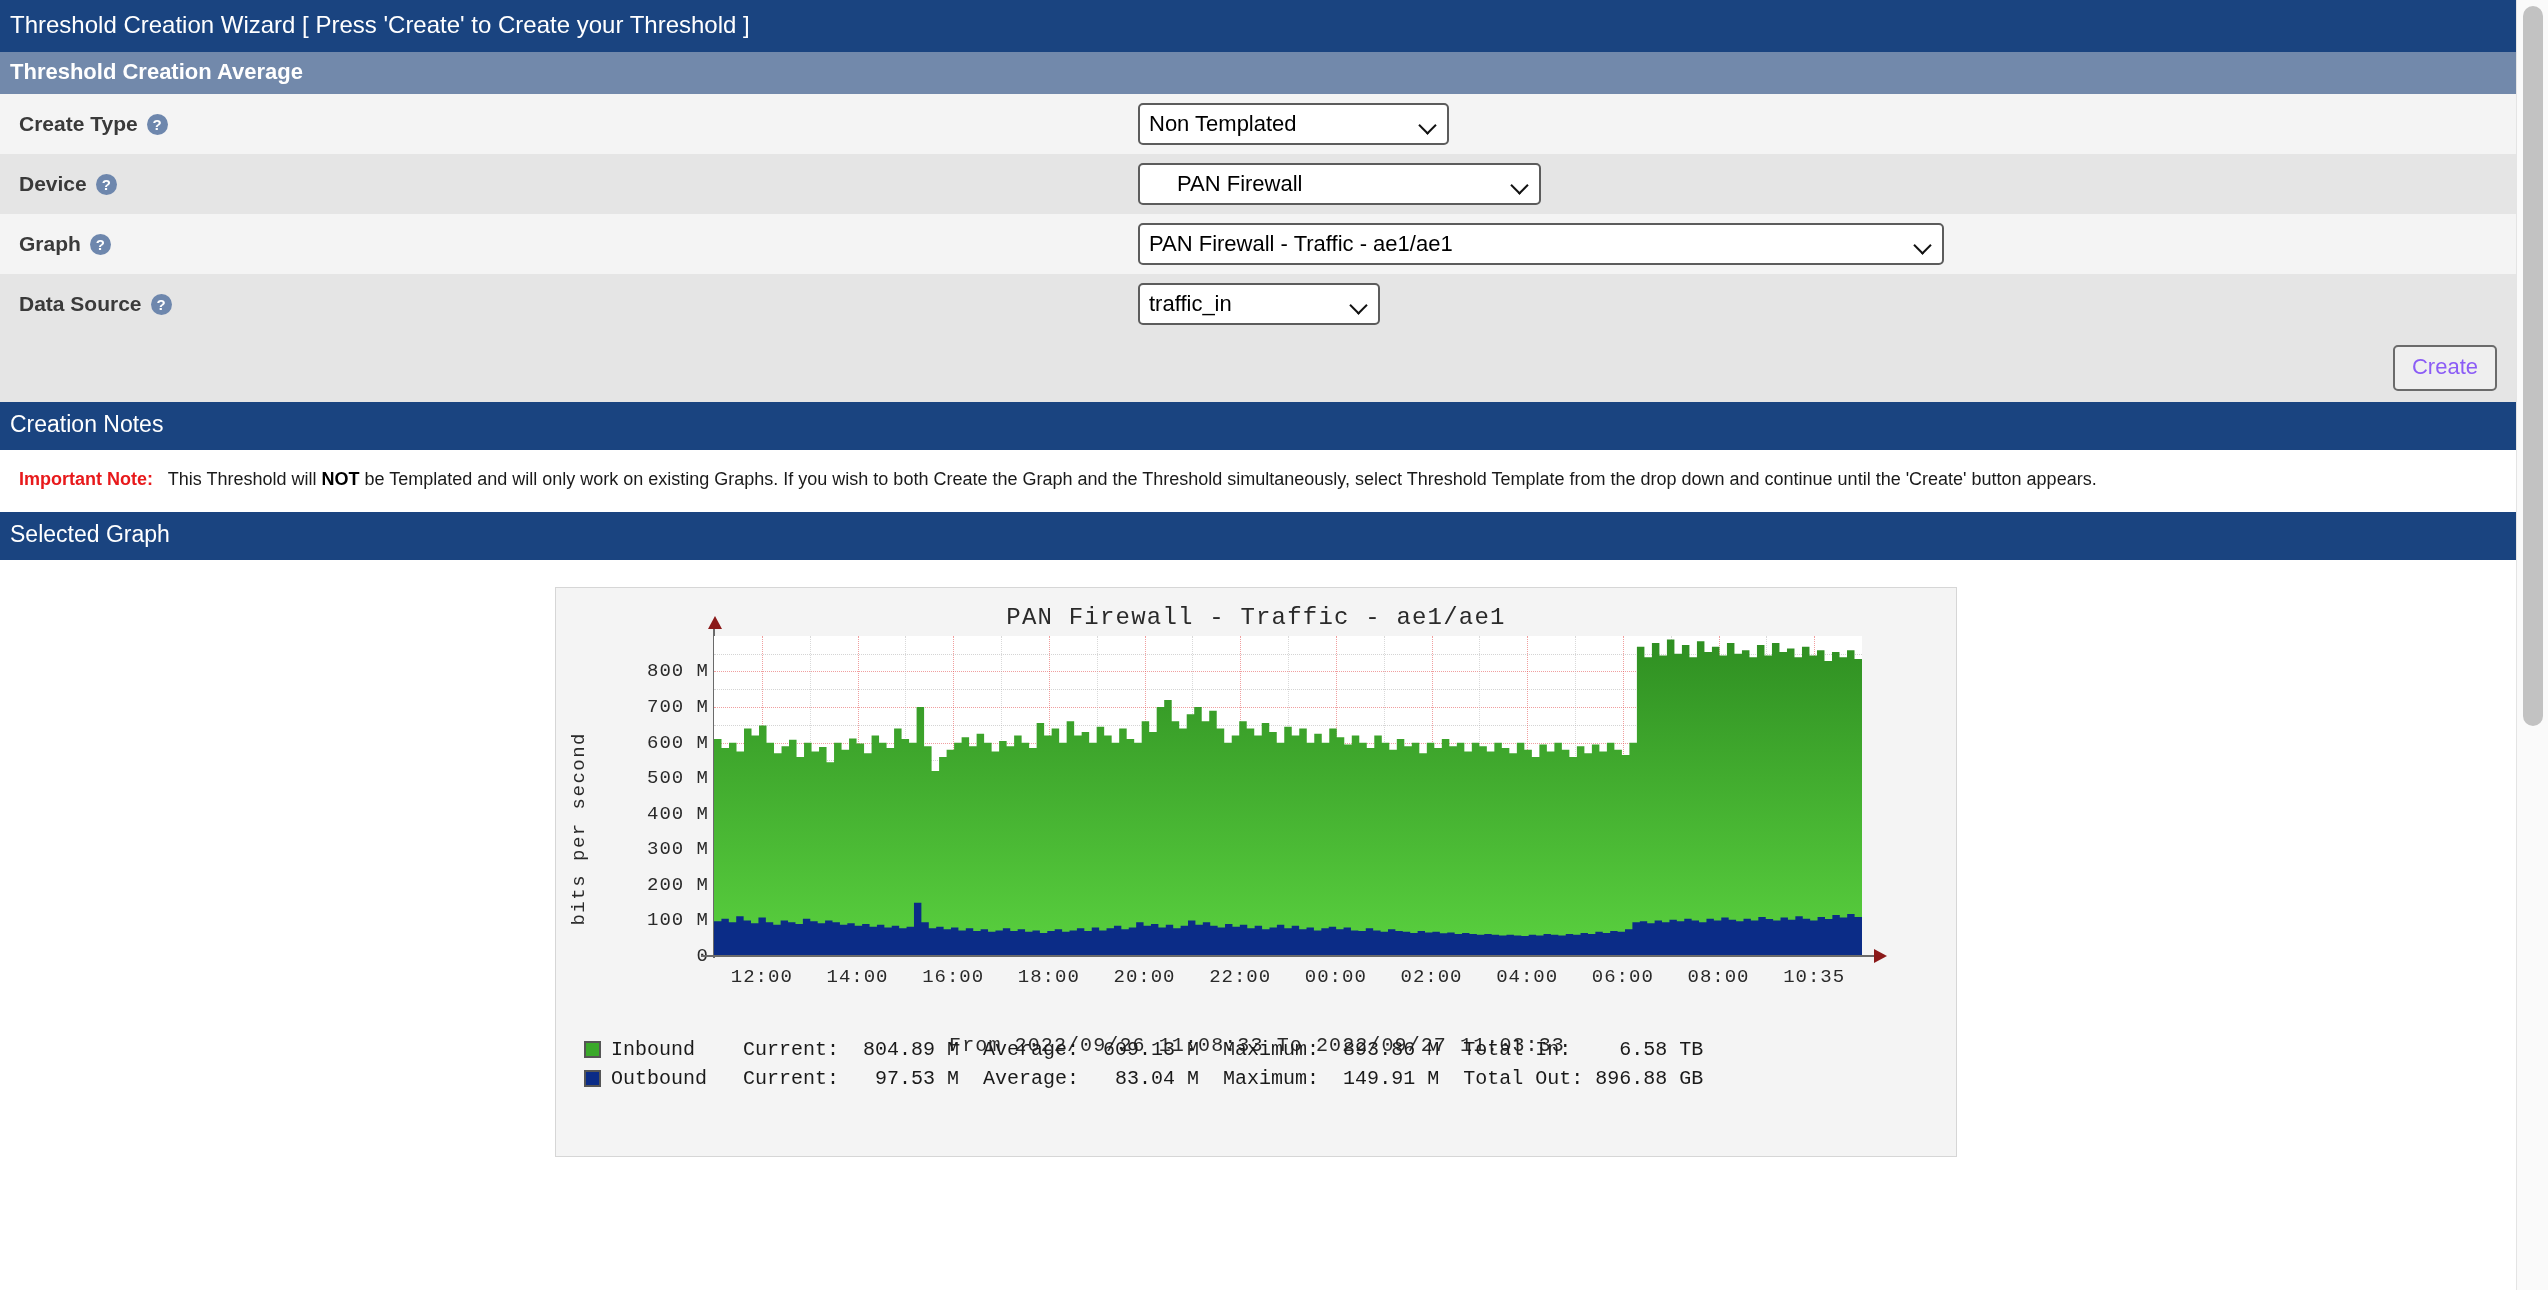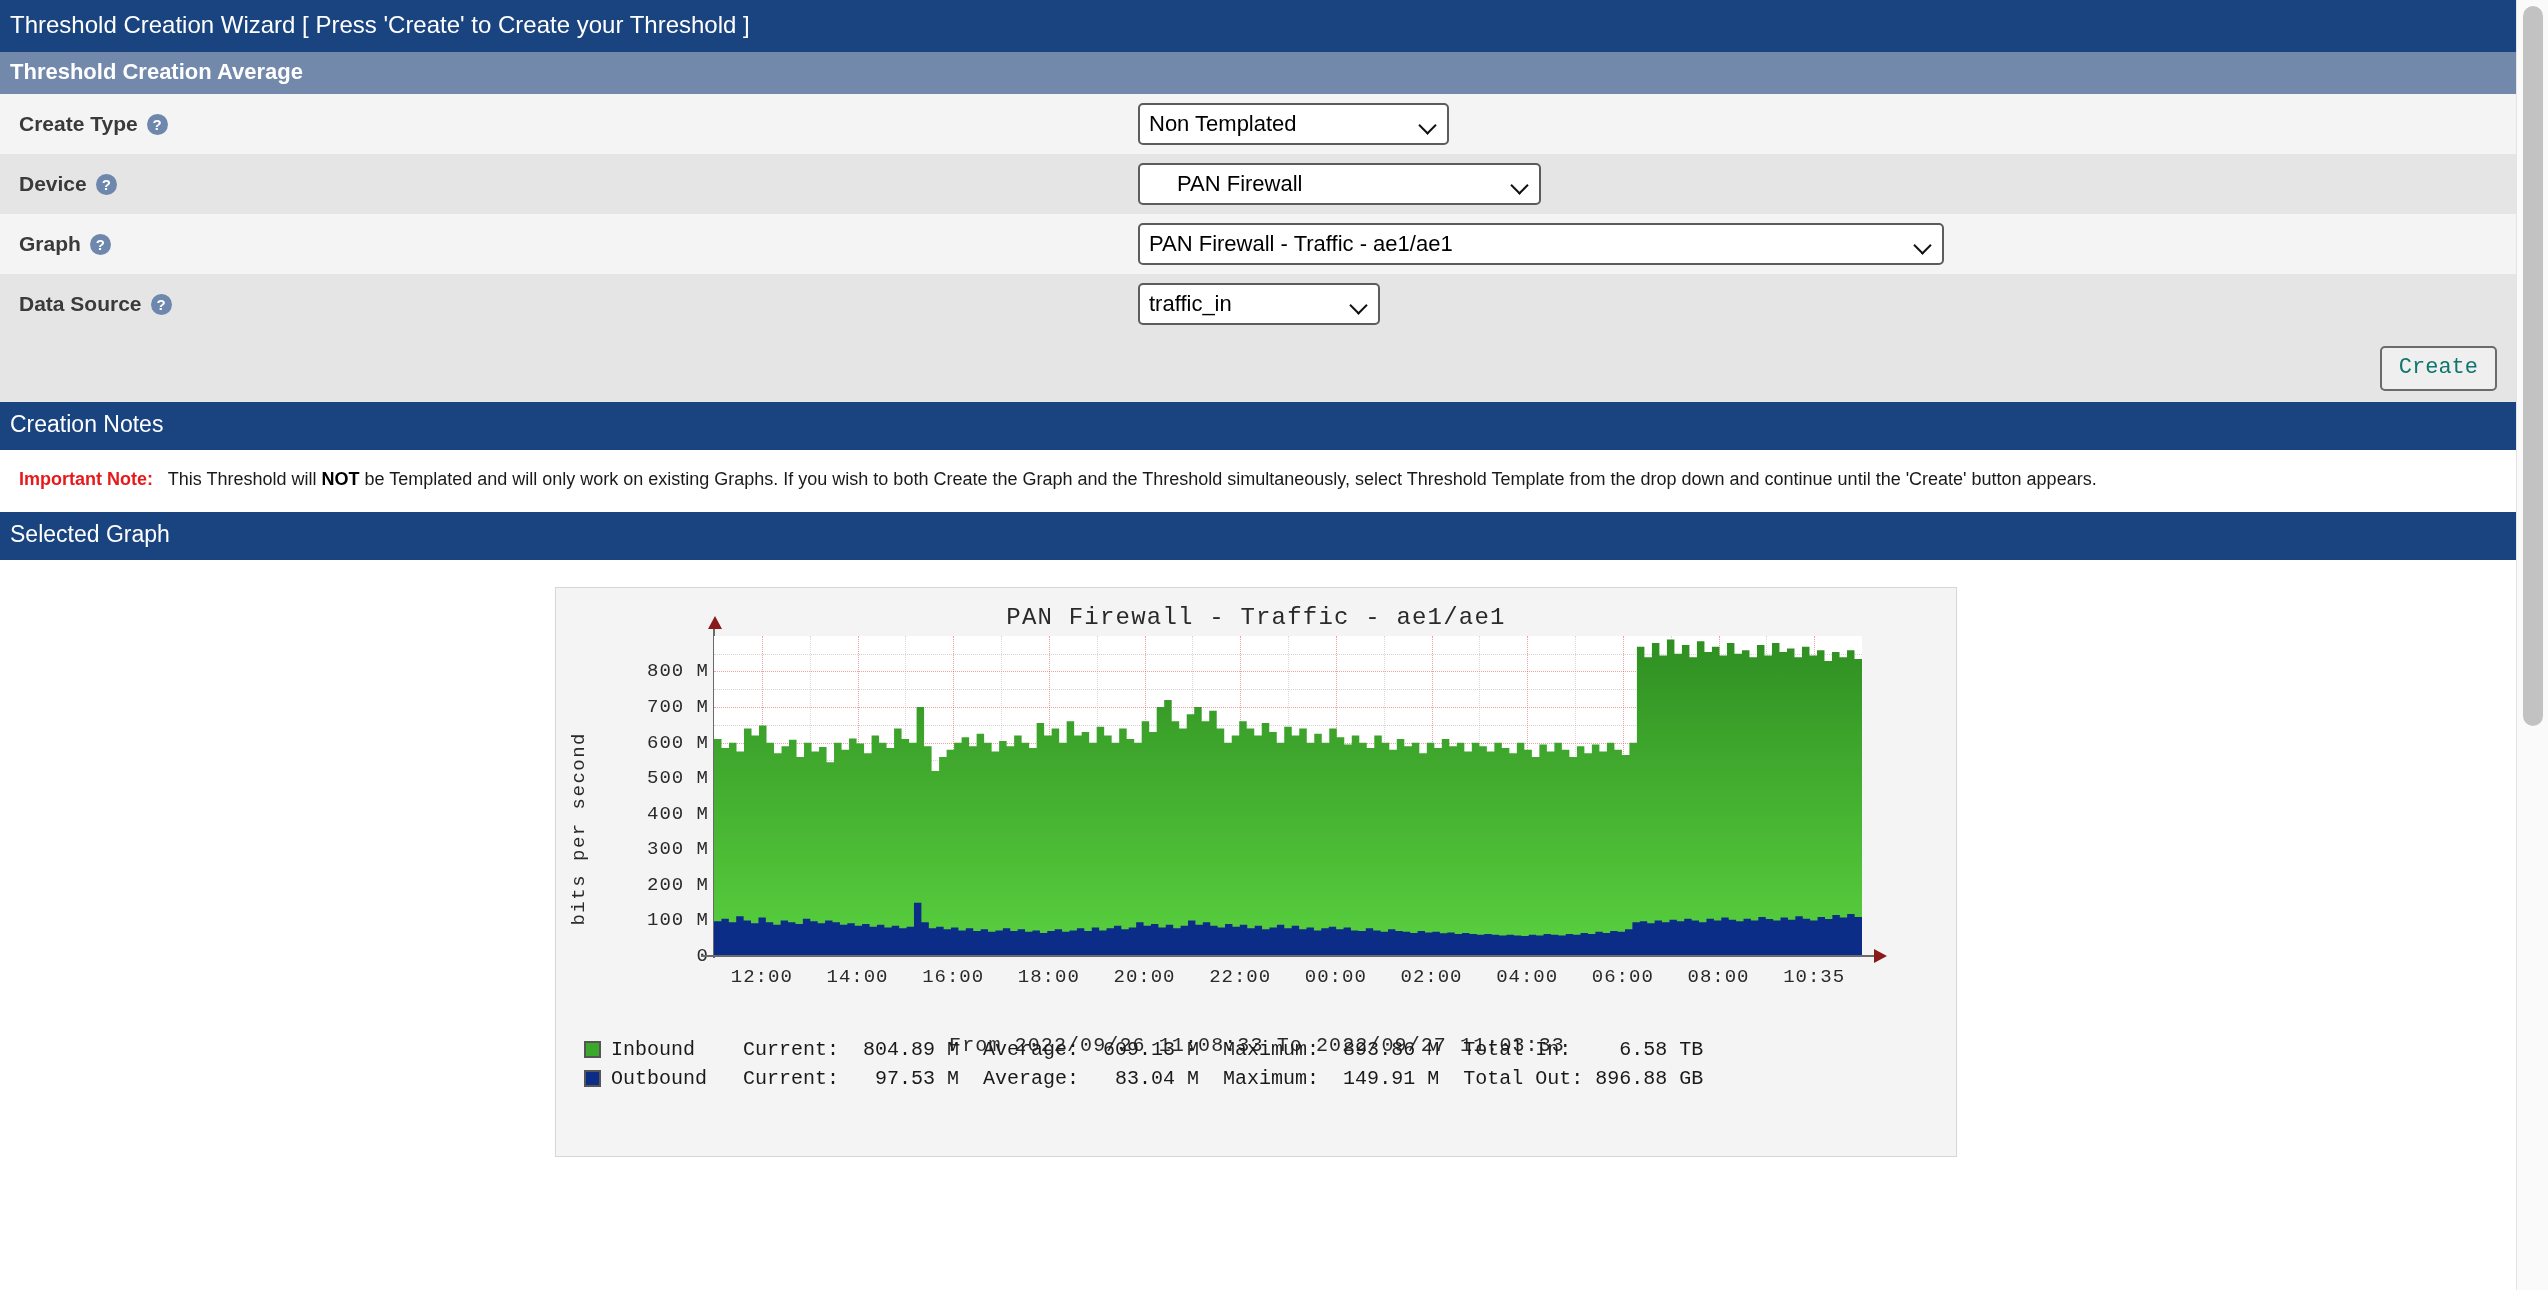--- a/index.html
+++ b/index.html
@@ -121,23 +121,23 @@
     height: 68px;
     display: flex;
     align-items: center;
     justify-content: flex-end;
     padding-right: 19px;
   }
   .btn-create {
     background: #efefef;
     border: 2px solid #6b6b6b;
     border-radius: 5px;
-    font-family: Liberation Mono, monospace;
+    font-family: Liberation Sans, sans-serif;
     font-size: 22px;
-    color: #0f766e;
+    color: #8b5cf6;
     padding: 7px 17px 9px 17px;
     cursor: pointer;
   }
 
   
   .notes-body {
     background: #ffffff;
     padding: 18px 19px 20px 19px;
     font-size: 18px;
     color: #1a1a1a;

